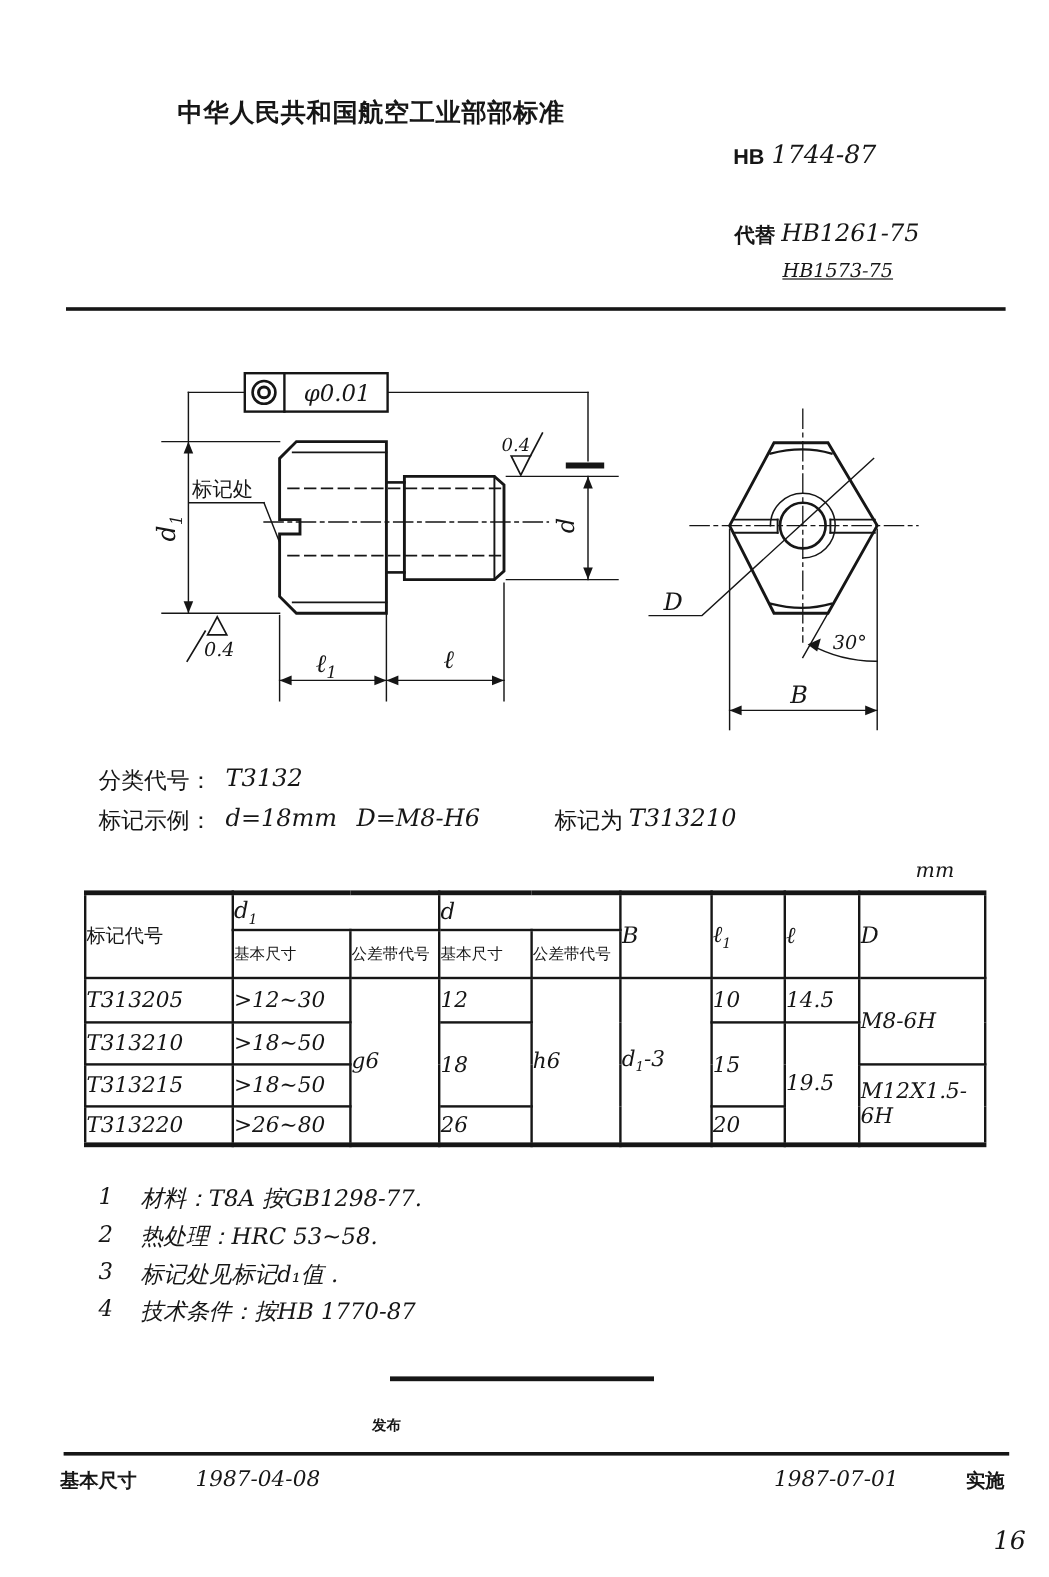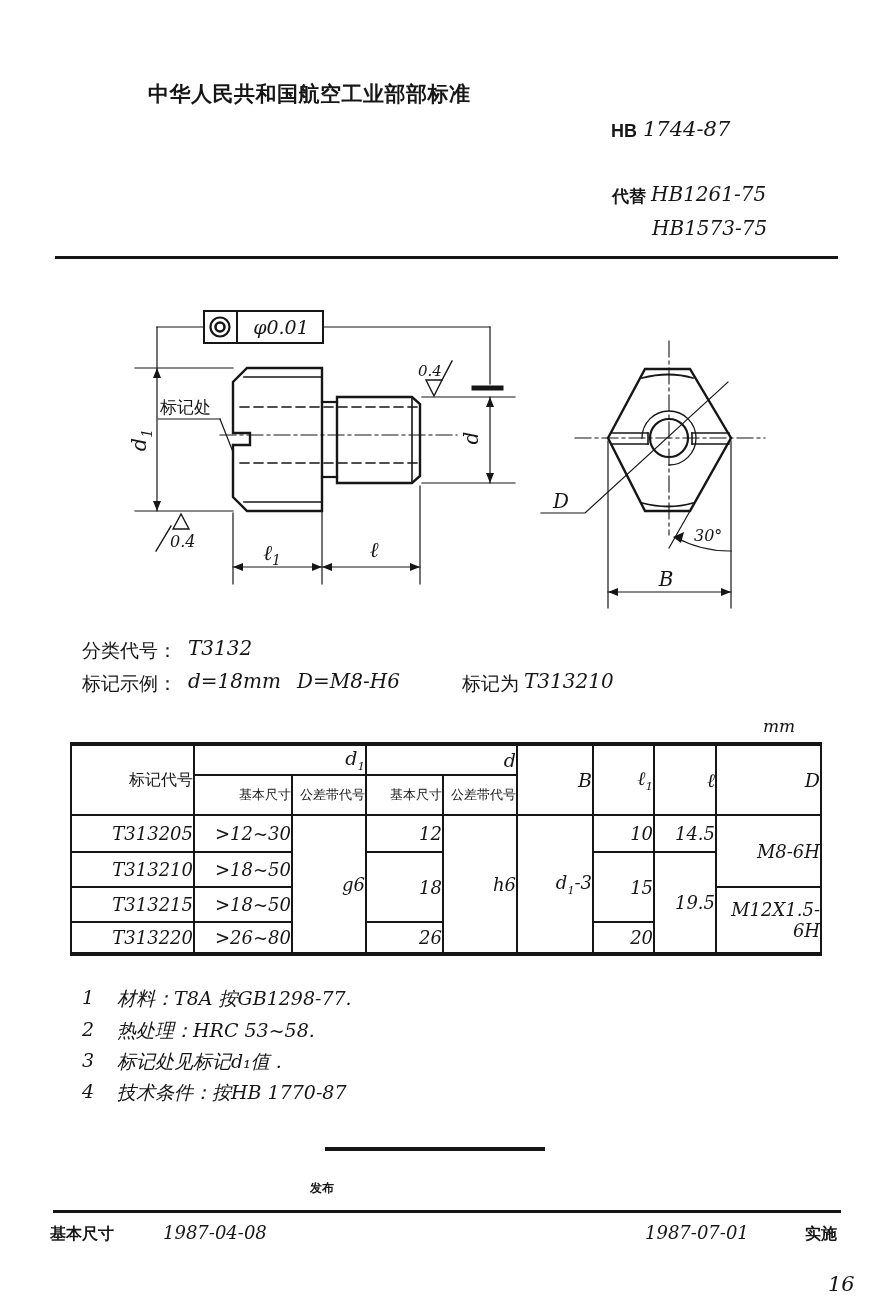--- a/index.html
+++ b/index.html
@@ -6,21 +6,21 @@
   body{width:874px;height:1314px;position:relative;background:#ffffff;overflow:hidden;}
   .page{position:absolute;left:0;top:0;width:874px;height:1314px;background:#fff;color:#161616;}
   .abs{position:absolute;white-space:nowrap;}
   .cn{font-family:"Liberation Sans","DejaVu Sans",sans-serif;}
   .cnb{font-family:"Liberation Sans","DejaVu Sans",sans-serif;font-weight:bold;}
   .hw{font-family:"DejaVu Serif","Liberation Serif",serif;font-style:italic;}
   .rule{position:absolute;background:#161616;}
   sub{vertical-align:sub;font-size:0.62em;}
   table.dim{position:absolute;left:70px;top:742px;width:750px;border-collapse:collapse;table-layout:fixed;
             border-top:4px solid #161616;border-bottom:4px solid #161616;}
-  table.dim th, table.dim td{border:2px solid #161616;text-align:right;vertical-align:middle;padding:0;overflow:hidden;}
+  table.dim th, table.dim td{border:2px solid #161616;text-align:left;vertical-align:middle;padding:0;overflow:hidden;}
   table.dim .hcn{font-family:"Liberation Sans","DejaVu Sans",sans-serif;font-weight:normal;font-size:16px;margin-left:44px;}
   table.dim .hsm{font-family:"Liberation Sans","DejaVu Sans",sans-serif;font-weight:normal;font-size:13px;}
   table.dim .hit{font-family:"DejaVu Serif","Liberation Serif",serif;font-style:italic;font-weight:normal;font-size:19px;}
   table.dim td{font-family:"DejaVu Serif","Liberation Serif",serif;font-style:italic;font-size:18px;}
   svg text{fill:#161616;}
 </style>
 </head>
 <body>
 
 <div class="page">
@@ -151,21 +151,21 @@
         <text x="666" y="586" text-anchor="middle" font-size="20" stroke="none" fill="#161616" font-family="DejaVu Serif,serif" font-style="italic">B</text>
       </g>
     </g>
   </svg>
 
   <div class="abs cnb" style="left:148px;top:80px;font-size:21px;letter-spacing:0.5px;text-align:center;">中华人民共和国航空工业部部标准</div>
   <span class="abs cnb" style="left:611px;top:121px;font-size:18px;">HB</span>
   <span class="abs hw" style="left:643px;top:117px;font-size:21px;">1744-87</span>
   <span class="abs cnb" style="left:612px;top:185px;font-size:17px;">代替</span>
   <span class="abs hw" style="left:651px;top:182px;font-size:20px;">HB1261-75</span>
-  <span class="abs hw" style="left:652px;top:216px;font-size:20px;">HB1573-75</span>
+  <span class="abs hw" style="left:652px;top:216px;font-size:16px;text-decoration:underline;">HB1573-75</span>
   <div class="rule" style="left:55px;top:256px;width:783px;height:3px;"></div>
 
   <span class="abs cn" style="left:82px;top:638px;font-size:19px;">分类代号：</span>
   <span class="abs hw" style="left:188px;top:636px;font-size:20px;">T3132</span>
   <span class="abs cn" style="left:82px;top:671px;font-size:19px;">标记示例：</span>
   <span class="abs hw" style="left:188px;top:669px;font-size:20px;">d=18mm</span>
   <span class="abs hw" style="left:297px;top:669px;font-size:20px;">D=M8-H6</span>
   <span class="abs cn" style="left:462px;top:671px;font-size:19px;">标记为</span>
   <span class="abs hw" style="left:524px;top:669px;font-size:20px;">T313210</span>
 

